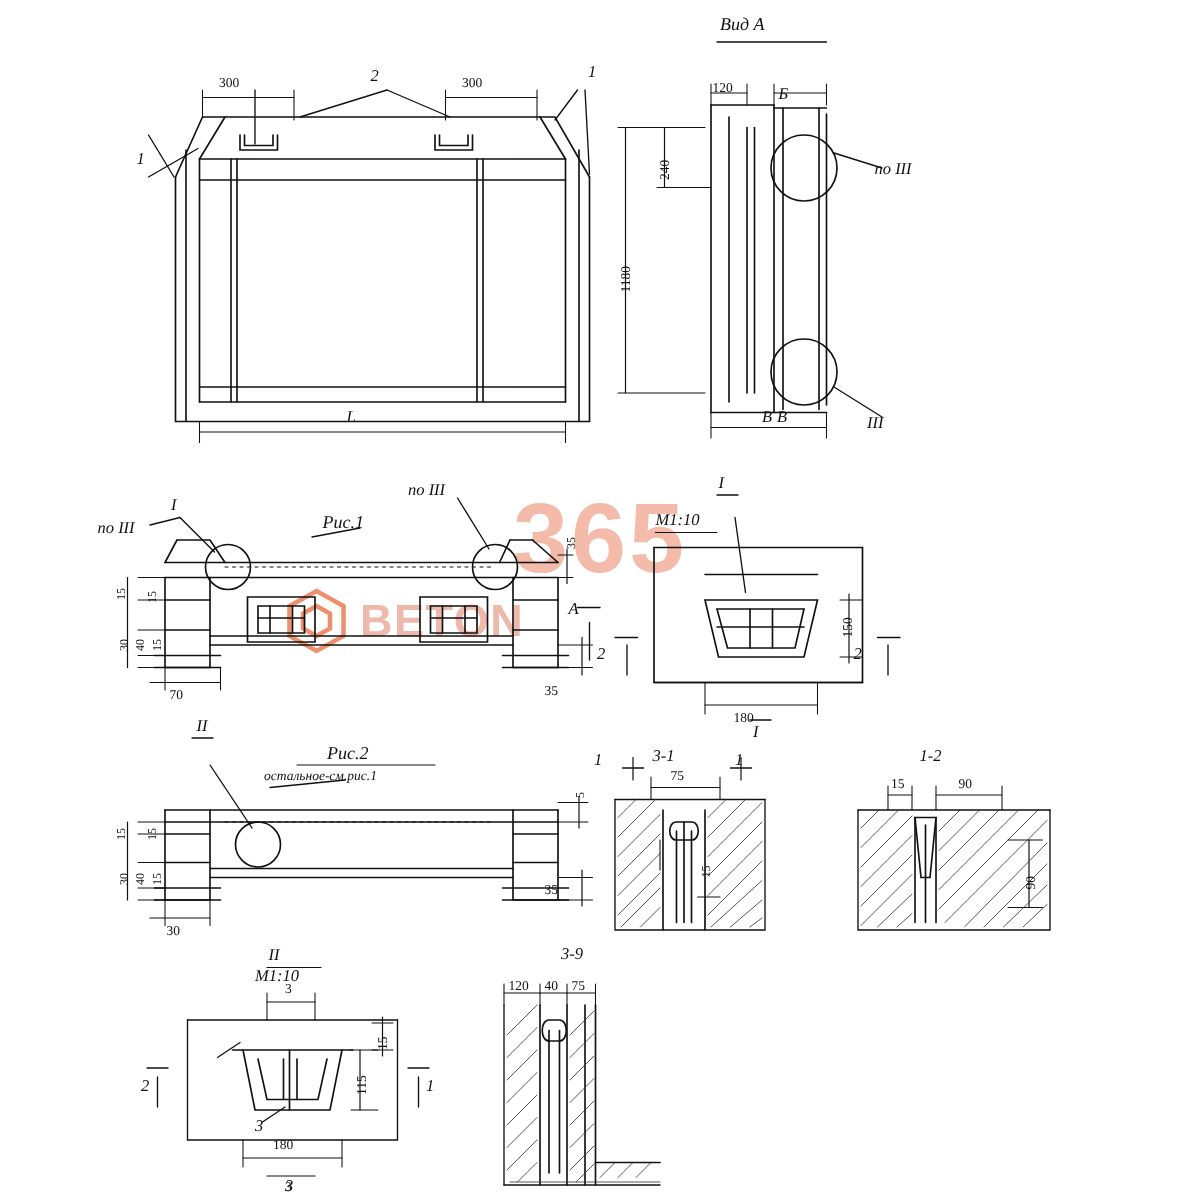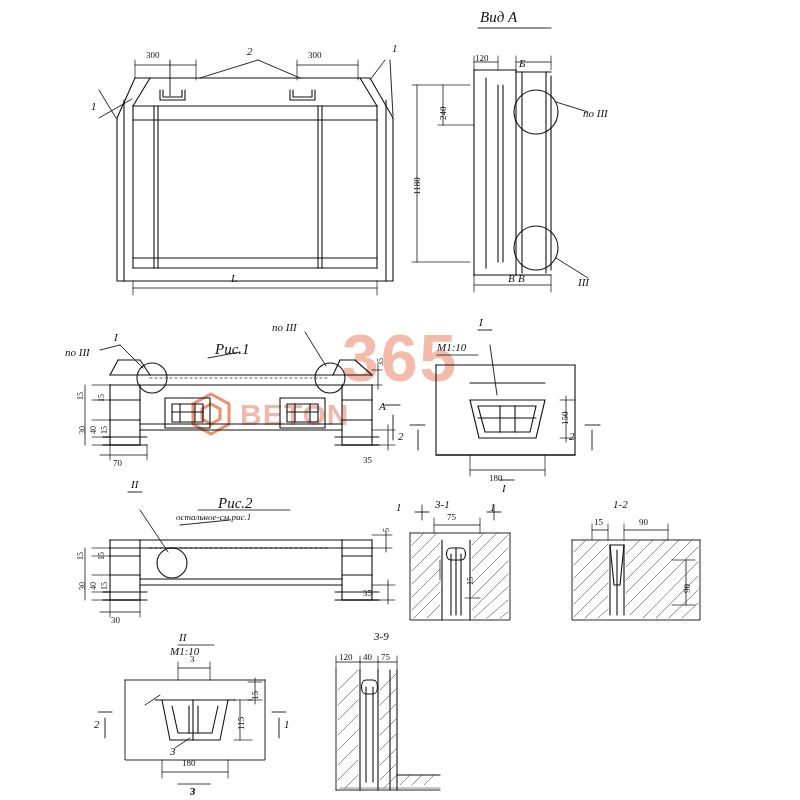--- a/index.html
+++ b/index.html
@@ -4,21 +4,21 @@
 <style>
   html,body{margin:0;padding:0;background:#ffffff;}
   body{width:800px;height:800px;position:relative;overflow:hidden;
        font-family:"Liberation Serif",serif;color:#1a1a1a;}
   .sheet{position:absolute;inset:0;}
   svg{position:absolute;left:0;top:0;}
   .lbl{position:absolute;font-family:"Liberation Serif",serif;font-size:11px;color:#111;white-space:nowrap;}
   .lbl.it{font-style:italic;}
   .lbl.sm{font-size:9px;}
   .lbl.xs{font-size:8px;}
-  .lbl.big{font-size:15px;}
+  .lbl.big{font-size:12px;}
   .rot{transform-origin:left top;}
   .wm{position:absolute;left:168px;top:318px;width:470px;height:130px;
       pointer-events:none;opacity:.95;}
   .wm-text{position:absolute;left:150px;top:2px;font-family:"Liberation Sans",sans-serif;
       font-weight:bold;font-size:66px;letter-spacing:2px;color:#f0a08a;opacity:.75;margin-left:24px;}
   .wm-beton{position:absolute;left:72px;top:80px;font-family:"Liberation Sans",sans-serif;
       font-weight:bold;font-size:30px;letter-spacing:1px;color:#e8a393;opacity:.8;}
   .wm-hex{position:absolute;left:22px;top:74px;width:42px;height:44px;opacity:.85;}
 </style>
 </head>

